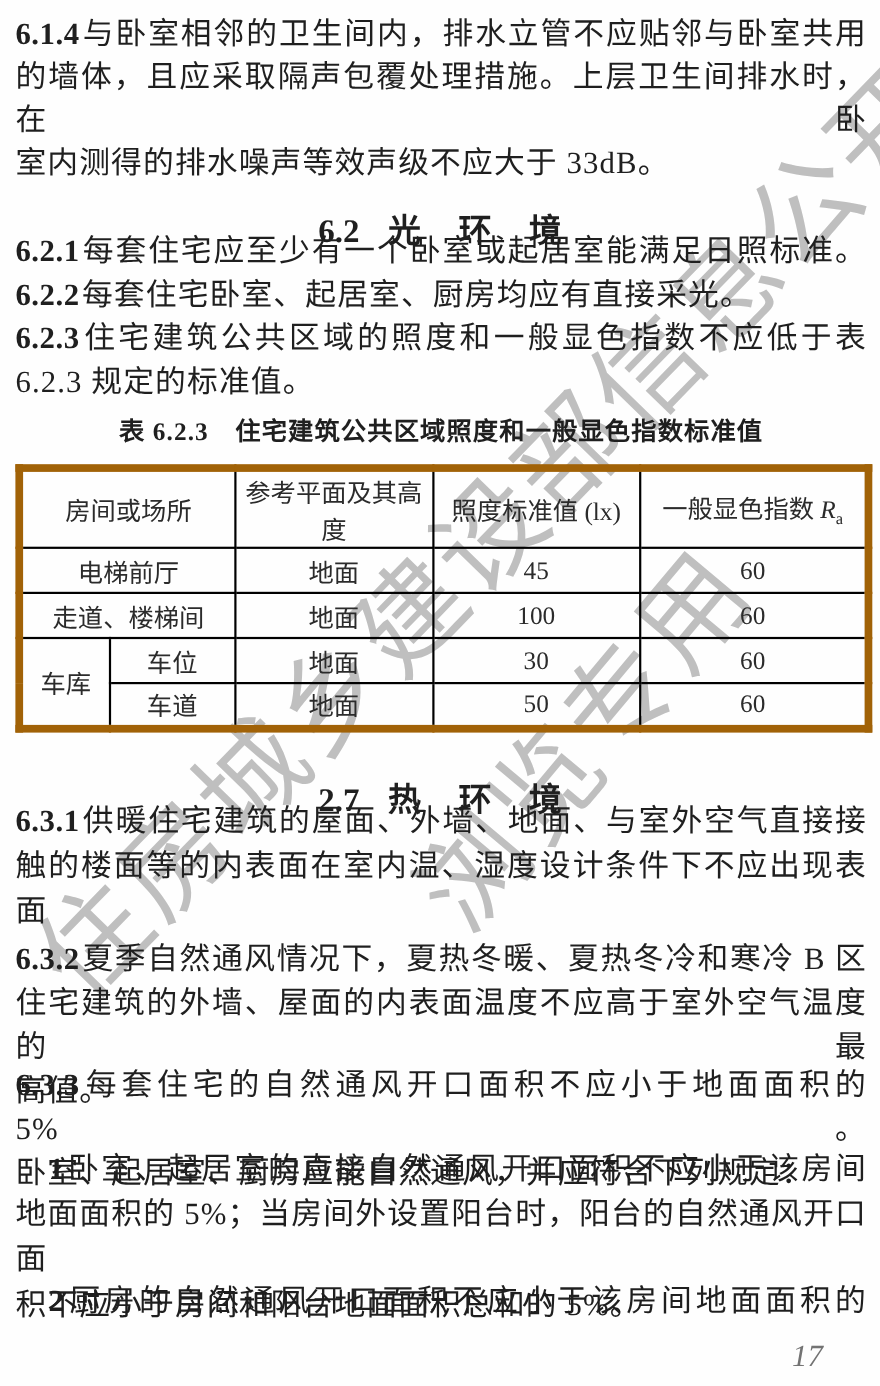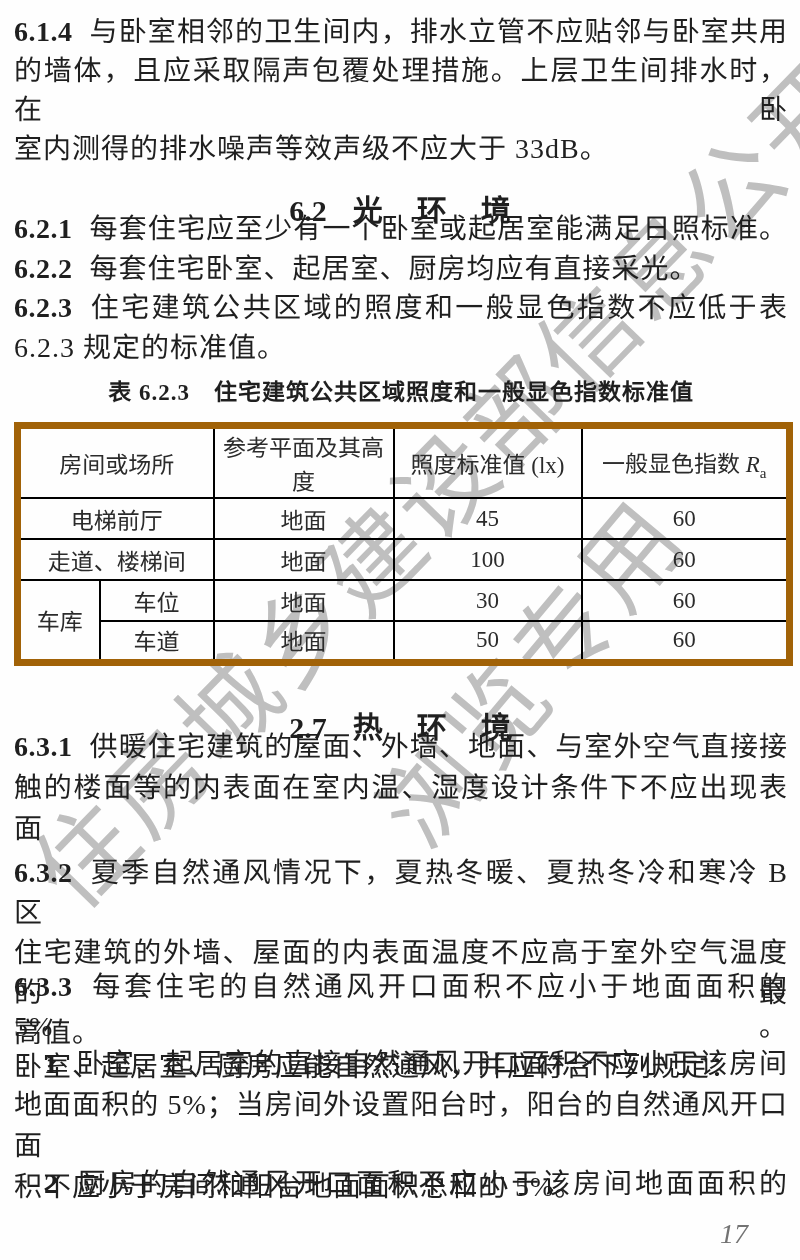--- a/index.html
+++ b/index.html
@@ -25,21 +25,21 @@
   }
   .wm1 { left:-118px; top:430px; transform:rotate(-45.8deg); }
   .wm2 { left:328px;  top:618px; transform:rotate(-50deg); }
 
   
   .blk { position:absolute; left:14px; width:774px; z-index:1; }
   .line { font-size:28px; line-height:41px; letter-spacing:1px; }
   .lh39 .line { line-height:39px; }
   .lh40 .line { line-height:40px; }
   .j { text-align:justify; text-align-last:justify; }
-  .num { font-weight:bold; margin-right:17px; letter-spacing:.5px; }
+  .num { font-weight:bold; margin-right:2px; letter-spacing:.5px; }
   .indent { text-indent:30px; }
 
   .h { position:absolute; left:14px; width:774px; text-align:center;
        font-weight:bold; font-size:30px; line-height:42px; z-index:1;margin-top:44px; }
   .hnum { margin-right:26px; }
   .htitle { letter-spacing:2px; }
 
   .tbl-title { position:absolute; left:14px; width:774px; text-align:center;
        font-weight:bold; font-size:23px; line-height:30px; letter-spacing:1px; z-index:1; }
 

